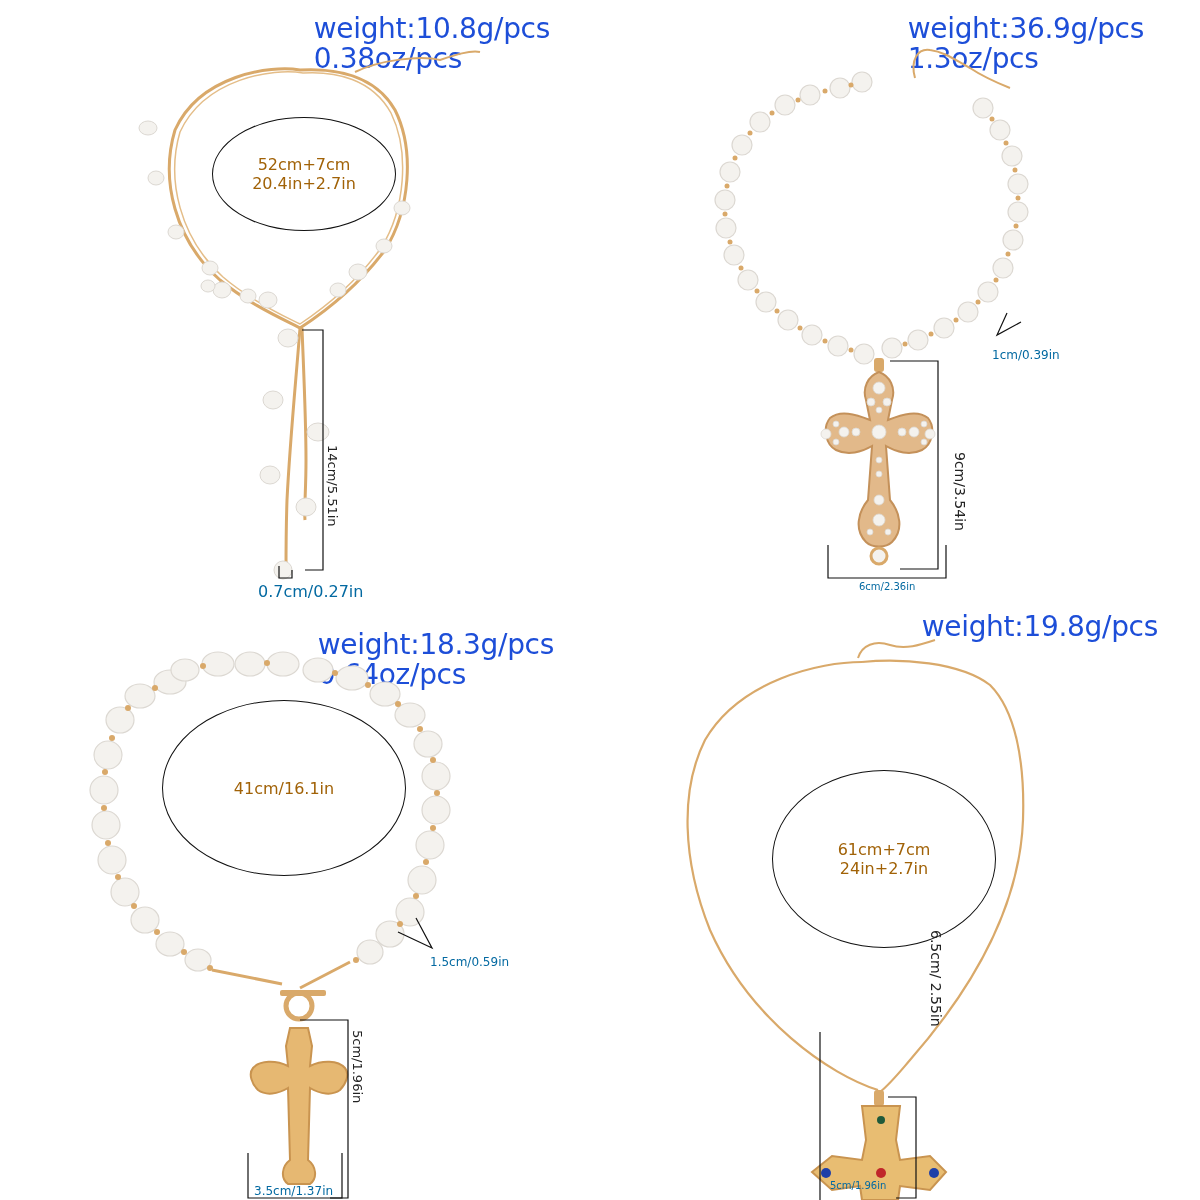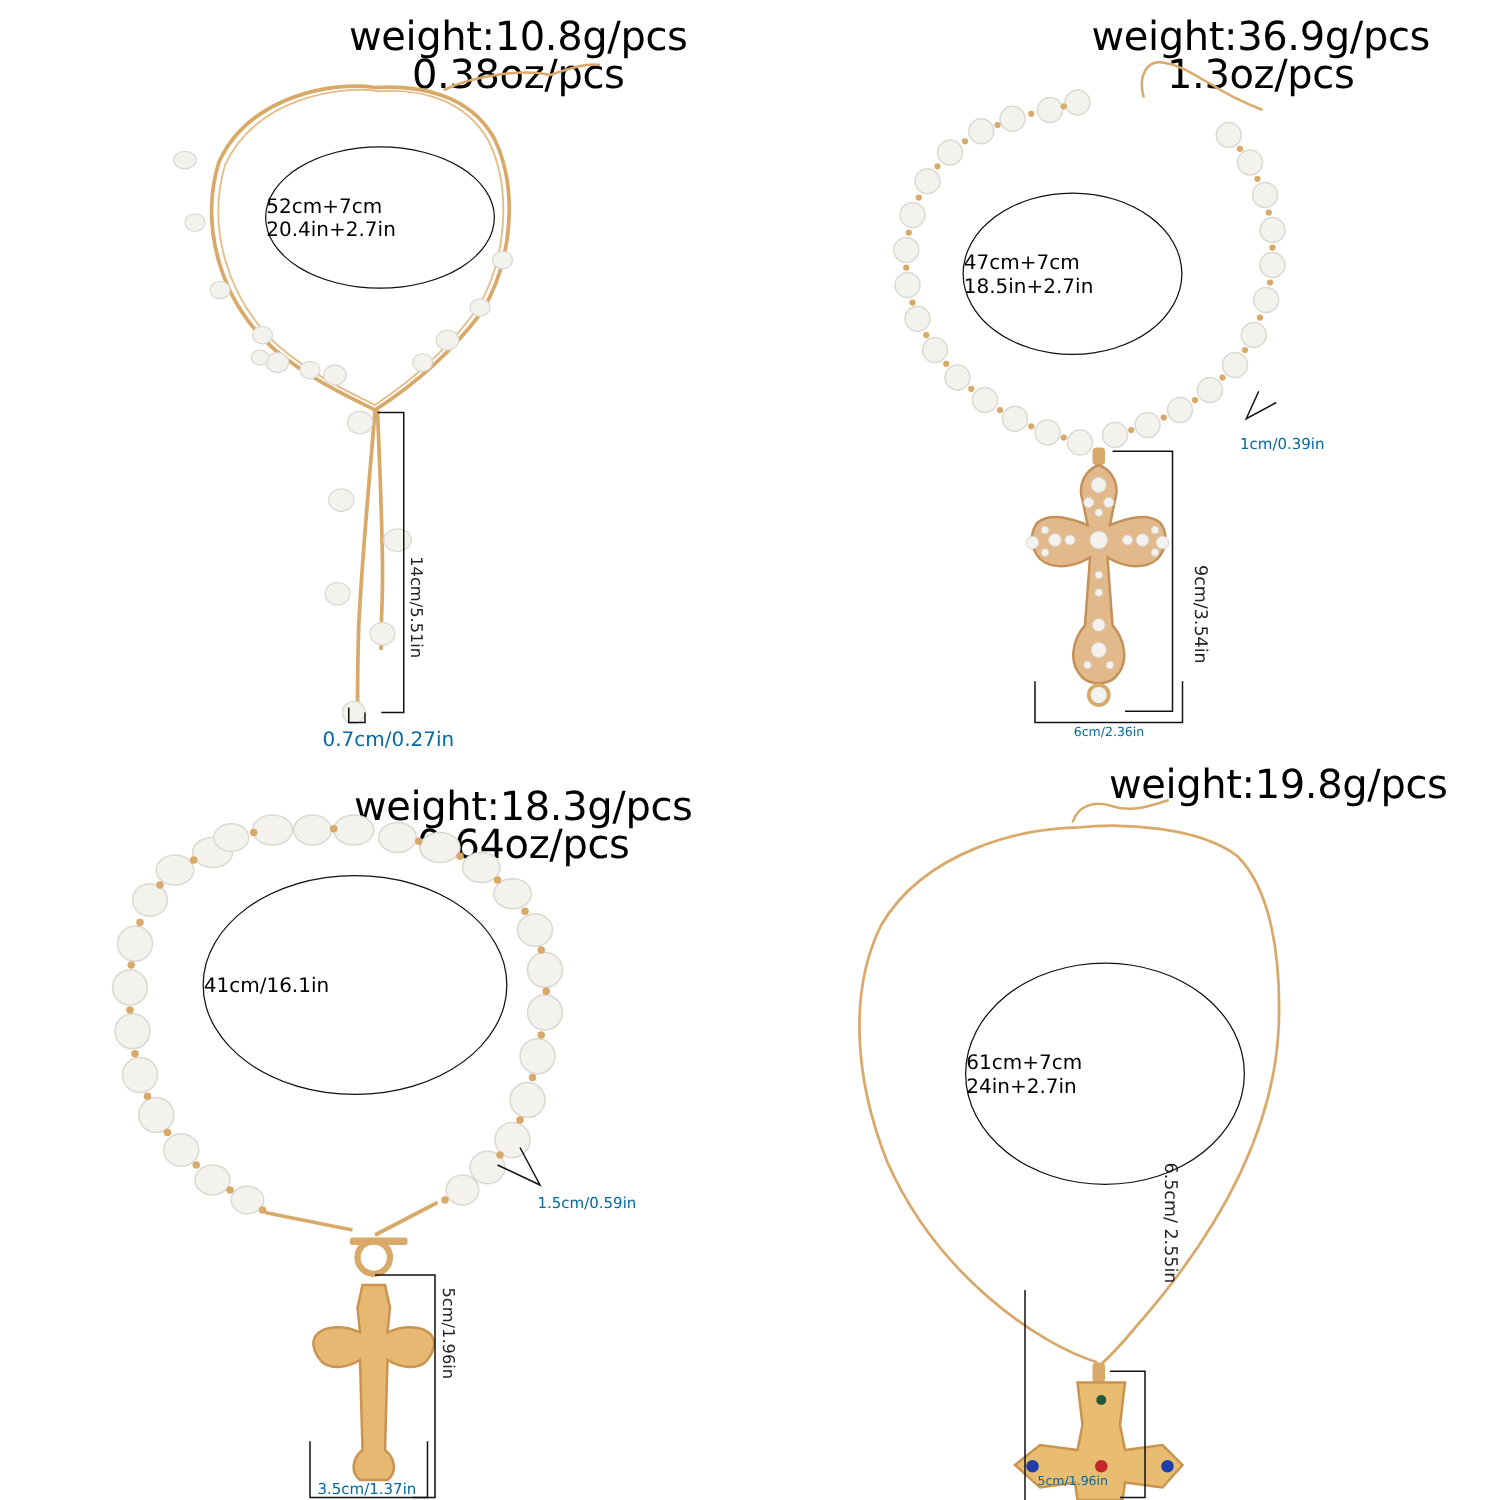--- a/index.html
+++ b/index.html
@@ -1,20 +1,20 @@
 <!DOCTYPE html>
 <html><head>
 <meta charset="utf-8">
 <style>
   html, body { margin:0; padding:0; background:#ffffff; }
   body { width:1200px; height:1200px; position:relative; overflow:hidden; font-family:"DejaVu Sans", sans-serif; color:#111; }
   .panel { position:absolute; width:600px; height:600px; }
-  .weight { position:absolute; text-align:center; font-size:32px; line-height:30px; color:#000000; letter-spacing:-0.3px; }
+  .weight { position:absolute; text-align:left; font-size:28px; line-height:30px; color:#1d4ed8; letter-spacing:-0.3px; }
   .oval { position:absolute; border:1.6px solid #111; border-radius:50%; box-sizing:border-box; }
-  .oval-text { position:absolute; left:0; right:0; top:50%; transform:translateY(-50%); font-size:16px; line-height:19px; color:#000000; }
+  .oval-text { position:absolute; left:0; right:0; top:50%; transform:translateY(-50%); text-align:center; font-size:16px; line-height:19px; color:#a16207; }
   .dim { position:absolute; font-size:12px; color:#0369a1; white-space:nowrap; }
   .dim-lg { font-size:10px; }
   .vtext { position:absolute; writing-mode:vertical-rl; font-size:13px; color:#222; white-space:nowrap; }
   svg { position:absolute; overflow:visible; }
 </style>
 </head>
 <body>
 
 <div class="panel" style="left:0;top:0;">
   <div class="weight" style="right:50px;top:14px;">
@@ -169,26 +169,20 @@
       <circle cx="330" cy="434" r="5"></circle>
         <circle cx="226" cy="434" r="5"></circle>
     </g>
 
     <polyline points="290,361 338,361 338,569 300,569" fill="none" stroke="#111" stroke-width="1.2"></polyline>
     <polyline points="228,545 228,578 346,578 346,545" fill="none" stroke="#111" stroke-width="1.2"></polyline>
 
     <polyline points="407,313 397,335 421,322" fill="none" stroke="#111" stroke-width="1.2"></polyline>
   </svg>
 
-  <div class="oval" style="left:170px;top:154px;width:176px;height:130px;">
-    <div class="oval-text">
-      <div>47cm+7cm</div>
-      <div>18.5in+2.7in</div>
-    </div>
-  </div>
 
   <div class="dim" style="left:392px;top:348px;">1cm/0.39in</div>
   <div class="vtext" style="left:352px;top:452px;font-size:14px;">9cm/3.54in</div>
   <div class="dim dim-lg" style="left:259px;top:581px;">6cm/2.36in</div>
 </div>
 
 <div class="panel" style="left:0;top:600px;">
   <div class="weight" style="right:46px;top:30px;">
     <div>weight:18.3g/pcs</div>
     <div>0.64oz/pcs</div>

